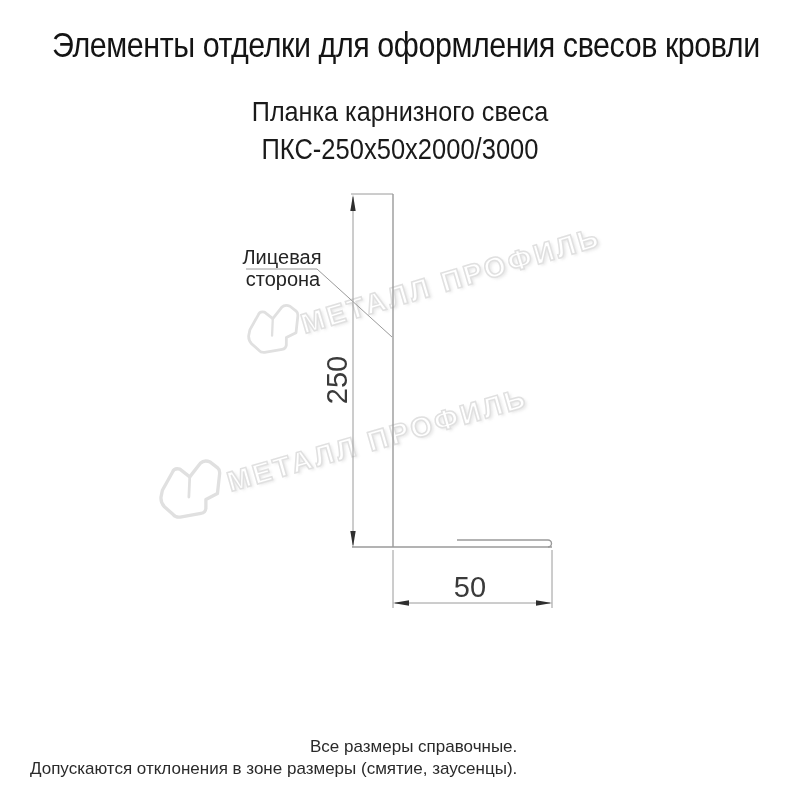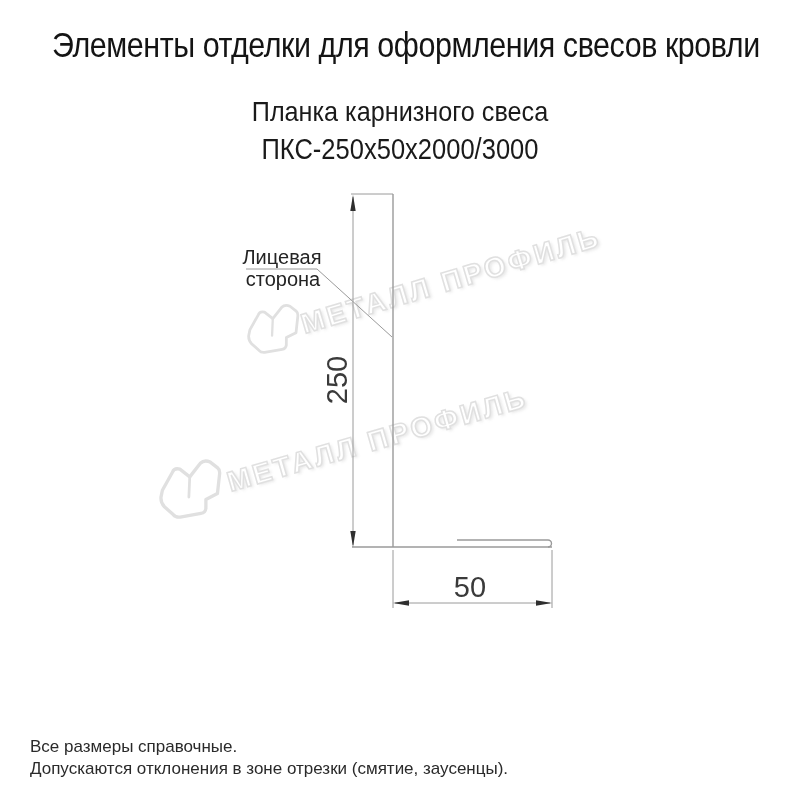--- a/index.html
+++ b/index.html
@@ -17,21 +17,21 @@
     font-size:28px;line-height:30px;white-space:nowrap;
     transform:scaleX(0.90);color:#1a1a1a;
   }
   .product-code{
     position:absolute;left:0;right:0;top:134px;text-align:center;
     font-size:29px;line-height:31px;white-space:nowrap;
     transform:scaleX(0.88);color:#1a1a1a;
   }
   .footnotes{
     position:absolute;left:30px;top:736px;
-    font-size:17px;line-height:22px;color:#2a2a2a;white-space:nowrap;
+    font-size:17px;line-height:22px;color:#2a2a2a;white-space:nowrap;text-align:right;
   }
   .wm-text{
     position:absolute;white-space:nowrap;z-index:1;
     font-weight:bold;font-size:28px;line-height:34px;letter-spacing:3px;
     color:#ffffff;-webkit-text-stroke:1.5px #e0e0e0;
     text-shadow:2px 2px 3px rgba(203,203,203,0.45);
     user-select:none;
   }
   .wm-text.one{left:302px;top:308px;transform:rotate(-16.5deg);transform-origin:0 50%;}
   .wm-text.two{left:228px;top:466px;transform:rotate(-16deg);transform-origin:0 50%;}
@@ -84,16 +84,16 @@
     <polygon points="552,603 536,600.3 536,605.7" fill="#2f2f2f"></polygon>
     <text class="dim-text" x="470" y="597" text-anchor="middle">50</text>
 
     <path d="M246 269 H317 L392 337" fill="none" stroke="#9a9a9a" stroke-width="1"></path>
     <text class="label-text" x="282" y="264" text-anchor="middle">Лицевая</text>
     <text class="label-text" x="283" y="286" text-anchor="middle">сторона</text>
   </svg>
 
   <div class="footnotes">
     <div>Все размеры справочные.</div>
-    <div>Допускаются отклонения в зоне отрезки (смятие, заусенцы).</div>
+    <div>Допускаются отклонения в зоне размеры (смятие, заусенцы).</div>
   </div>
 
 </div>
 
 </body></html>

